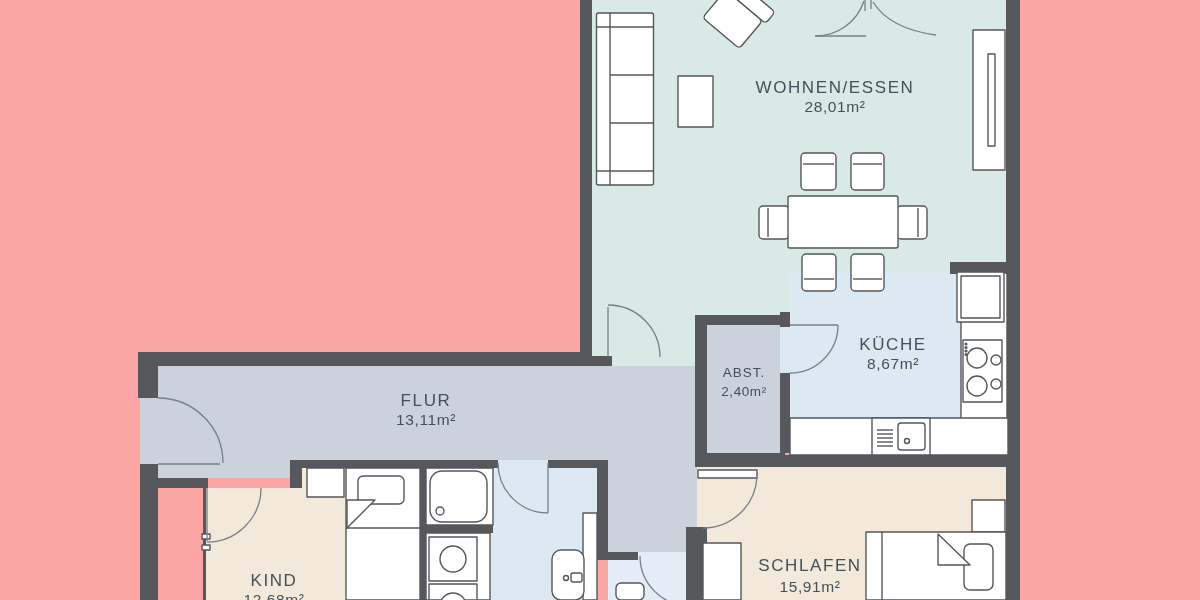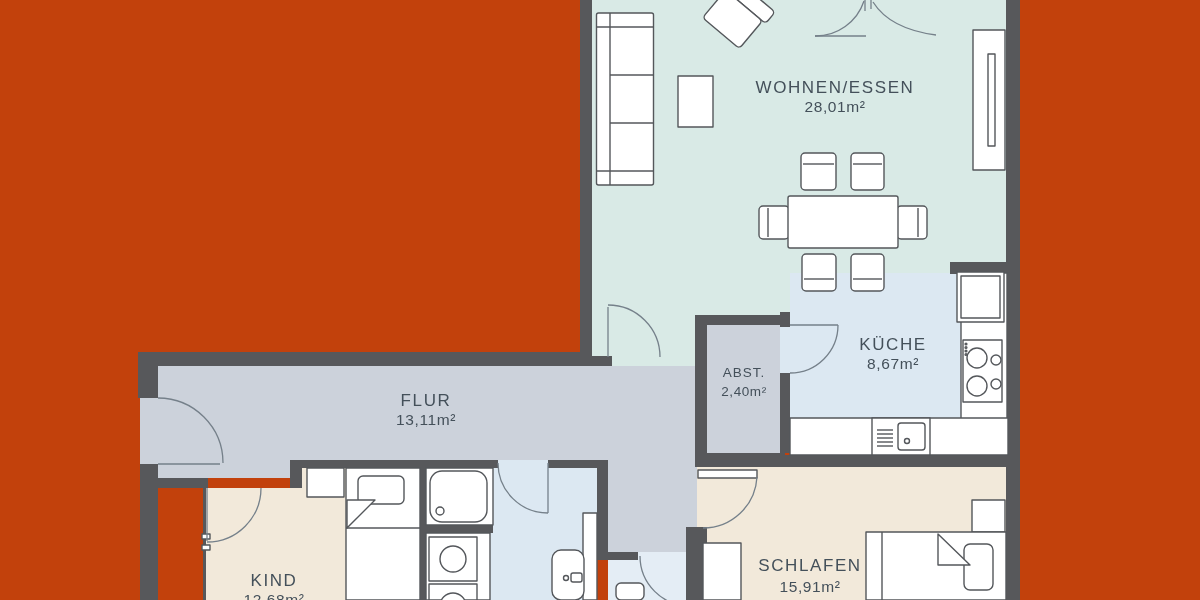--- a/index.html
+++ b/index.html
@@ -1,16 +1,16 @@
 <!DOCTYPE html>
 <html><head>
 <meta charset="utf-8">
 <style>
   html,body{margin:0;padding:0;background:#ffffff;}
-  .stage{position:relative;width:1200px;height:600px;background:#c2410c;overflow:hidden;}
+  .stage{position:relative;width:1200px;height:600px;background:#fca5a5;overflow:hidden;}
   svg{display:block;}
   text{font-family:"Liberation Sans", sans-serif;}
   .rname{font-size:17px;letter-spacing:1.6px;font-weight:500;}
   .rname.sm{font-size:13.5px;letter-spacing:1px;}
   .rarea{font-size:15.5px;letter-spacing:.6px;font-weight:500;}
   .rarea.sm{font-size:13.5px;}
 </style>
 </head>
 <body>
 

